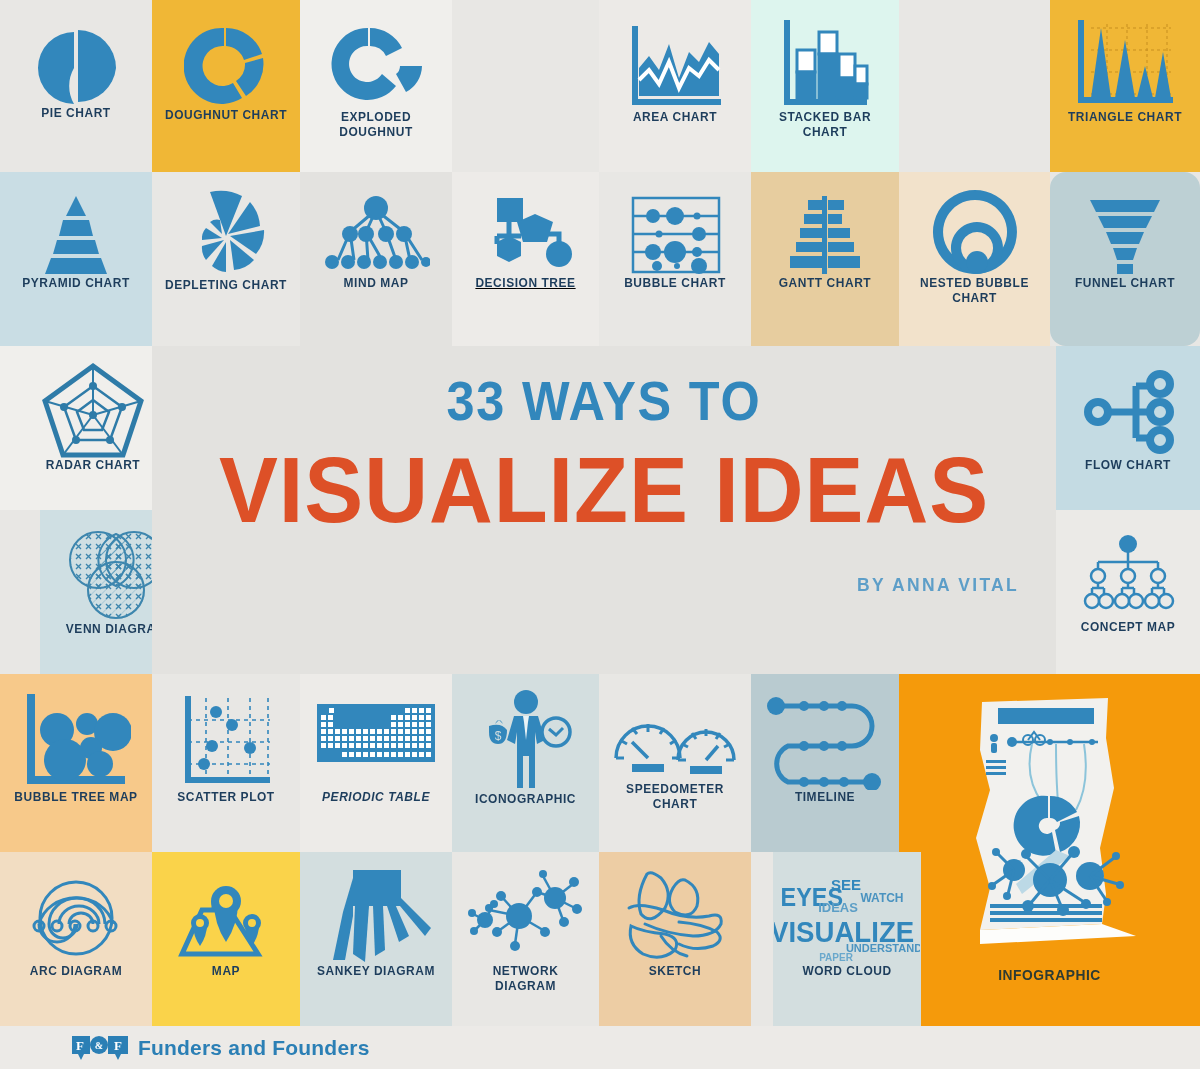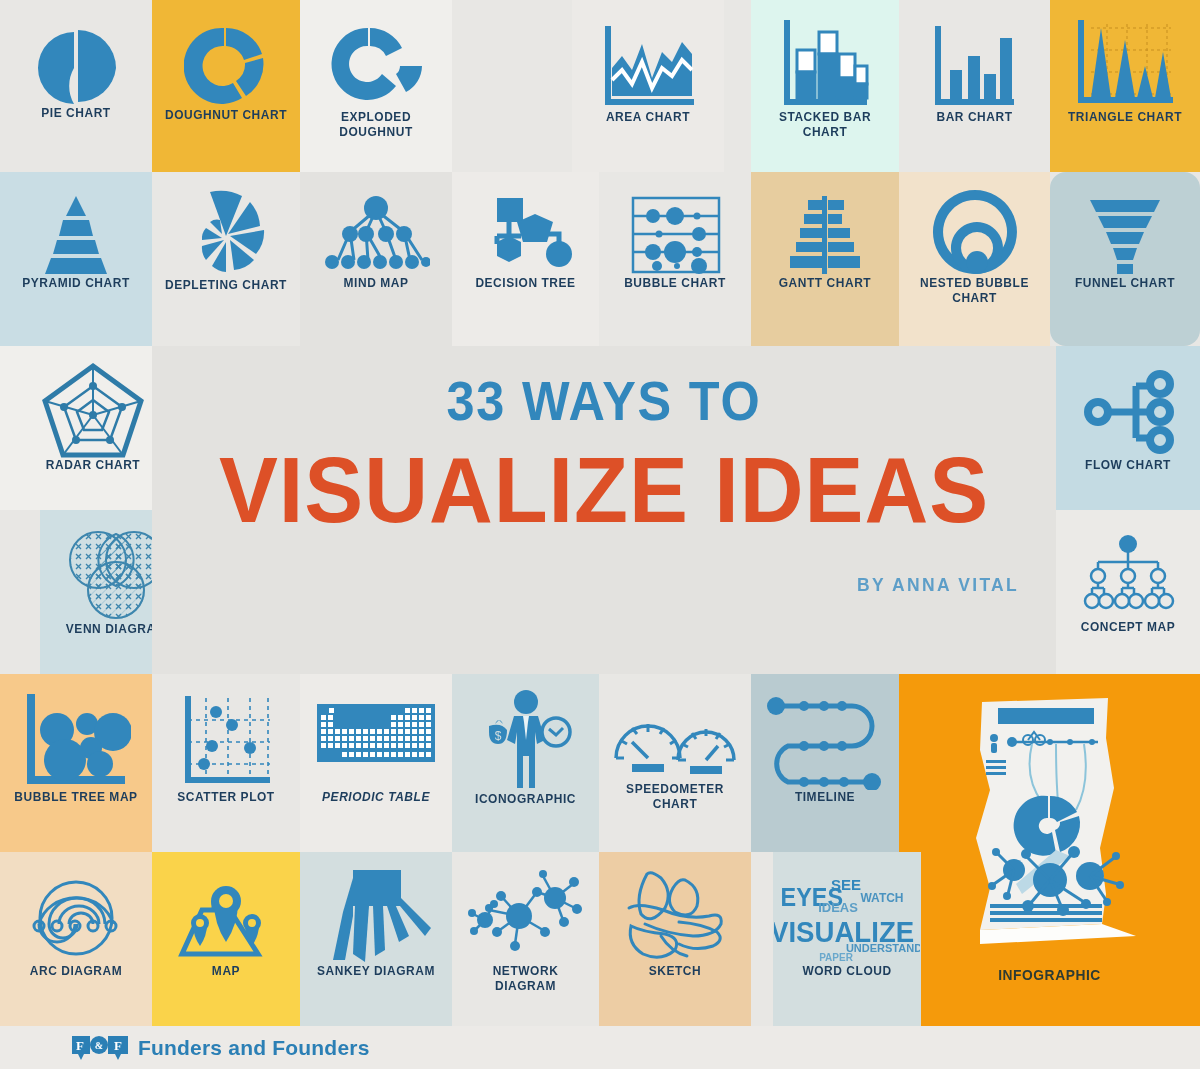--- a/index.html
+++ b/index.html
@@ -124,21 +124,21 @@
         <path d="M42 6 A36 36 0 0 1 74 26 L58 34 A18 18 0 0 0 42 24 Z"></path>
         <path d="M40 6 A36 36 0 1 0 68 64 L54 52 A18 18 0 1 1 40 24 Z"></path>
         <path d="M70 40 L92 40 A30 30 0 0 1 76 66 L66 48 A10 10 0 0 0 70 40 Z" transform="translate(2,4)"></path>
       </g>
         </svg>
     </div>
     <div class="cap">EXPLODED DOUGHNUT</div>
   </div>
 
 
-  <div class="tile" style="left:572px;top:0;width:152px;height:172px;background:#eceae7;">
+  <div class="tile" style="left:599px;top:0;width:152px;height:172px;background:#eceae7;">
     <div class="art" style="margin-top:22px;height:88px;">
       <svg width="100" height="88" viewBox="0 0 100 88">
         <path d="M10 4 L10 80 L96 80" stroke="#3287bc" stroke-width="6" fill="none"></path>
         <path d="M14 46 L24 34 L34 48 L44 22 L54 56 L64 30 L74 40 L84 20 L94 32 L94 74 L14 74 Z" fill="#3287bc"></path>
         <path d="M14 58 L24 48 L34 62 L44 40 L54 66 L64 46 L74 54 L84 38 L94 48" stroke="#ffffff" stroke-width="4" fill="none"></path>
       </svg>
     </div>
     <div class="cap">AREA CHART</div>
   </div>
 
@@ -154,34 +154,20 @@
           <rect x="60" y="36" width="16" height="24" fill="#ffffff"></rect>
             <rect x="60" y="60" width="16" height="20"></rect>
           <rect x="76" y="48" width="12" height="18" fill="#ffffff"></rect>
             <rect x="76" y="66" width="12" height="14"></rect>
         </g>
       </svg>
     </div>
     <div class="cap">STACKED BAR CHART</div>
   </div>
 
-  <div class="tile" style="left:899px;top:0;width:151px;height:172px;background:#e8e7e4;">
-    <div class="art" style="margin-top:22px;height:88px;">
-      <svg width="90" height="88" viewBox="0 0 90 88">
-        <path d="M8 4 L8 80 L84 80" stroke="#3287bc" stroke-width="6" fill="none"></path>
-        <g fill="#3287bc">
-          <rect x="20" y="48" width="12" height="30"></rect>
-          <rect x="38" y="34" width="12" height="44"></rect>
-          <rect x="54" y="52" width="12" height="26"></rect>
-          <rect x="70" y="16" width="12" height="62"></rect>
-        </g>
-      </svg>
-    </div>
-    <div class="cap">BAR CHART</div>
-  </div>
 
   <div class="tile" style="left:1050px;top:0;width:150px;height:172px;background:#f0b736;">
     <div class="art" style="margin-top:18px;height:92px;">
       <svg width="104" height="92" viewBox="0 0 104 92">
         <g stroke="#c78f1e" stroke-width="1" stroke-dasharray="3 3">
           <line x1="18" y1="10" x2="98" y2="10"></line>
             <line x1="18" y1="32" x2="98" y2="32"></line>
           <line x1="18" y1="54" x2="98" y2="54"></line>
             <line x1="18" y1="76" x2="98" y2="76"></line>
           <line x1="34" y1="6" x2="34" y2="80"></line>
@@ -252,21 +238,21 @@
           <circle cx="58" cy="68" r="7"></circle>
             <circle cx="74" cy="68" r="7"></circle>
             <circle cx="90" cy="68" r="7"></circle>
             <circle cx="104" cy="68" r="5"></circle>
         </g>
       </svg>
     </div>
     <div class="cap">MIND MAP</div>
   </div>
 
-  <div class="tile" style="left:452px;top:172px;width:147px;height:174px;background:#edebe8;">
+  <div class="tile" style="left:452px;top:172px;width:147px;height:174px;background:#edebe8;text-decoration:underline;">
     <div class="art" style="margin-top:20px;height:84px;">
       <svg width="94" height="84" viewBox="0 0 94 84">
         <g stroke="#3287bc" stroke-width="5" fill="none">
           <path d="M30 28 L30 44 M18 44 L42 44 M18 44 L18 52"></path>
           <path d="M68 42 L80 42 L80 52"></path>
         </g>
         <g fill="#3287bc">
           <rect x="18" y="6" width="26" height="24"></rect>
           <polygon points="56,22 74,30 68,50 44,50 38,30"></polygon>
           <polygon points="18,50 30,44 42,50 42,64 30,70 18,64"></polygon>

